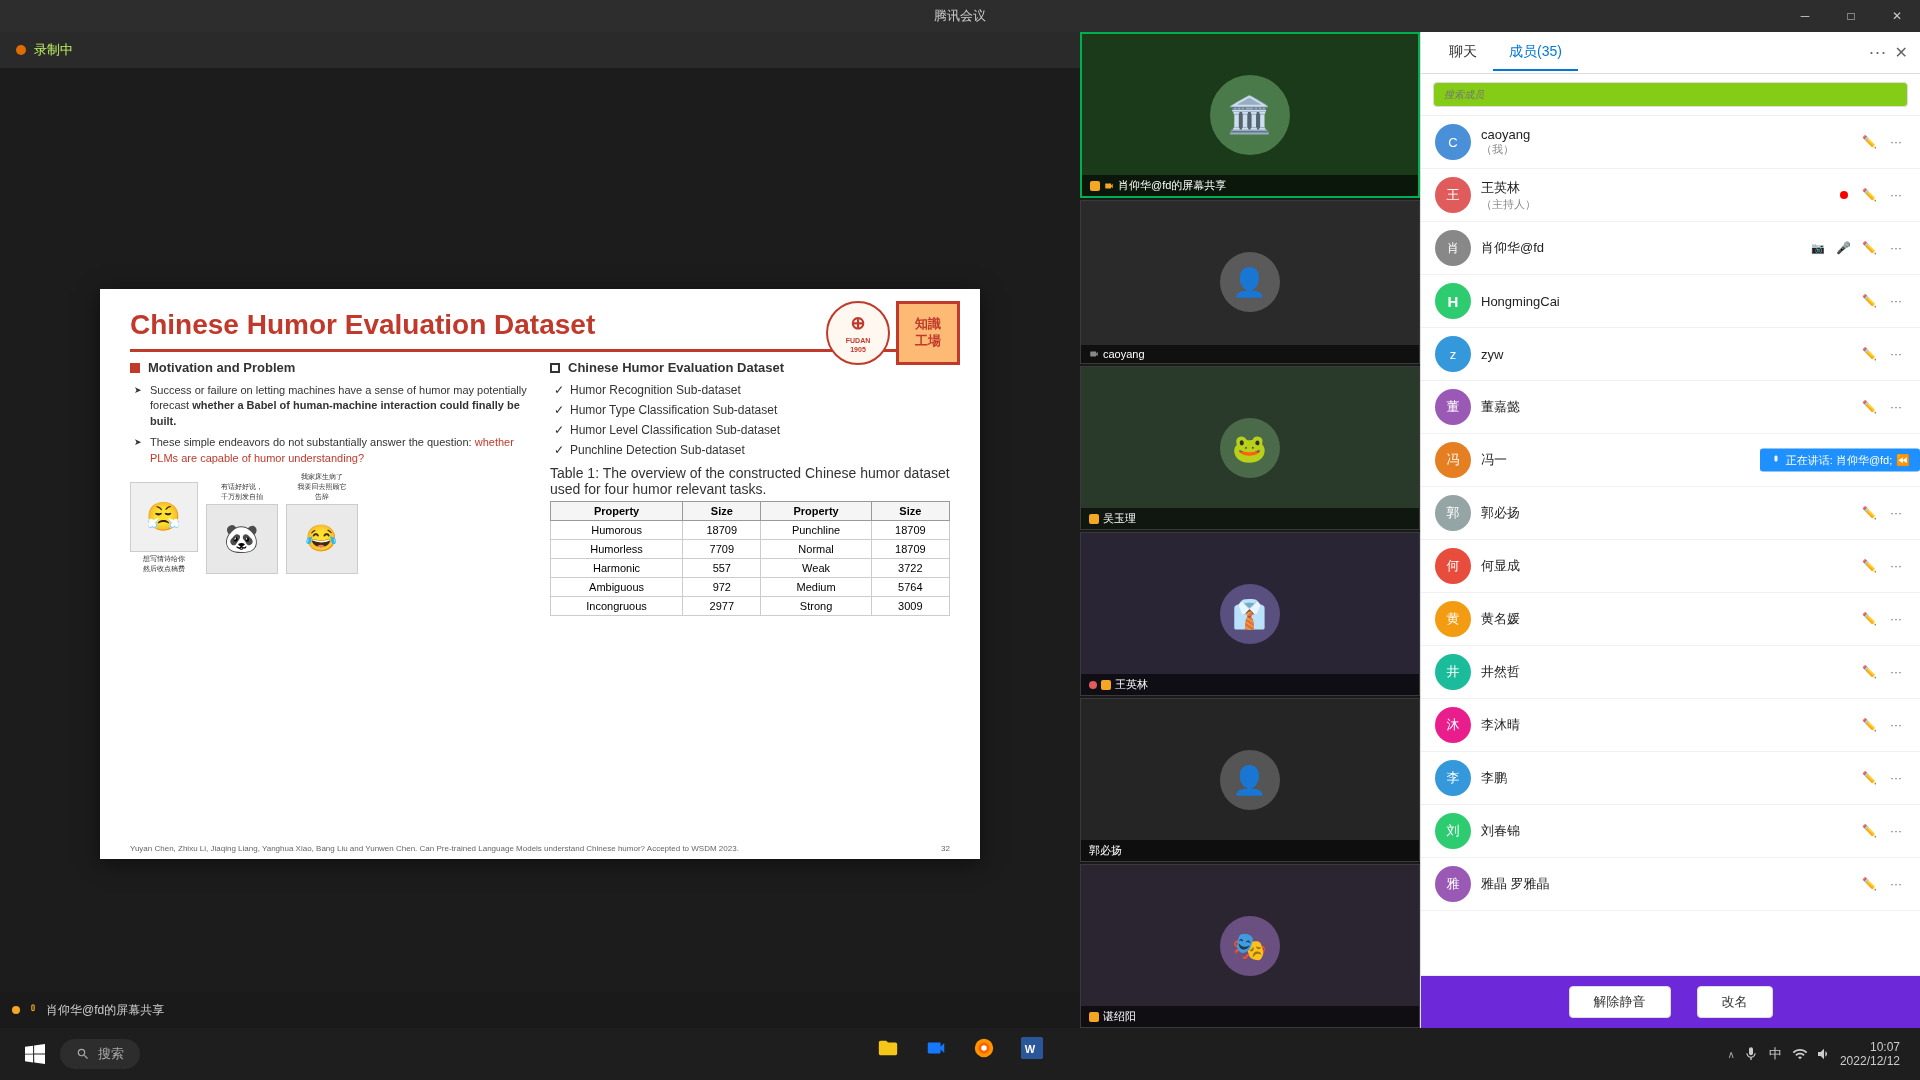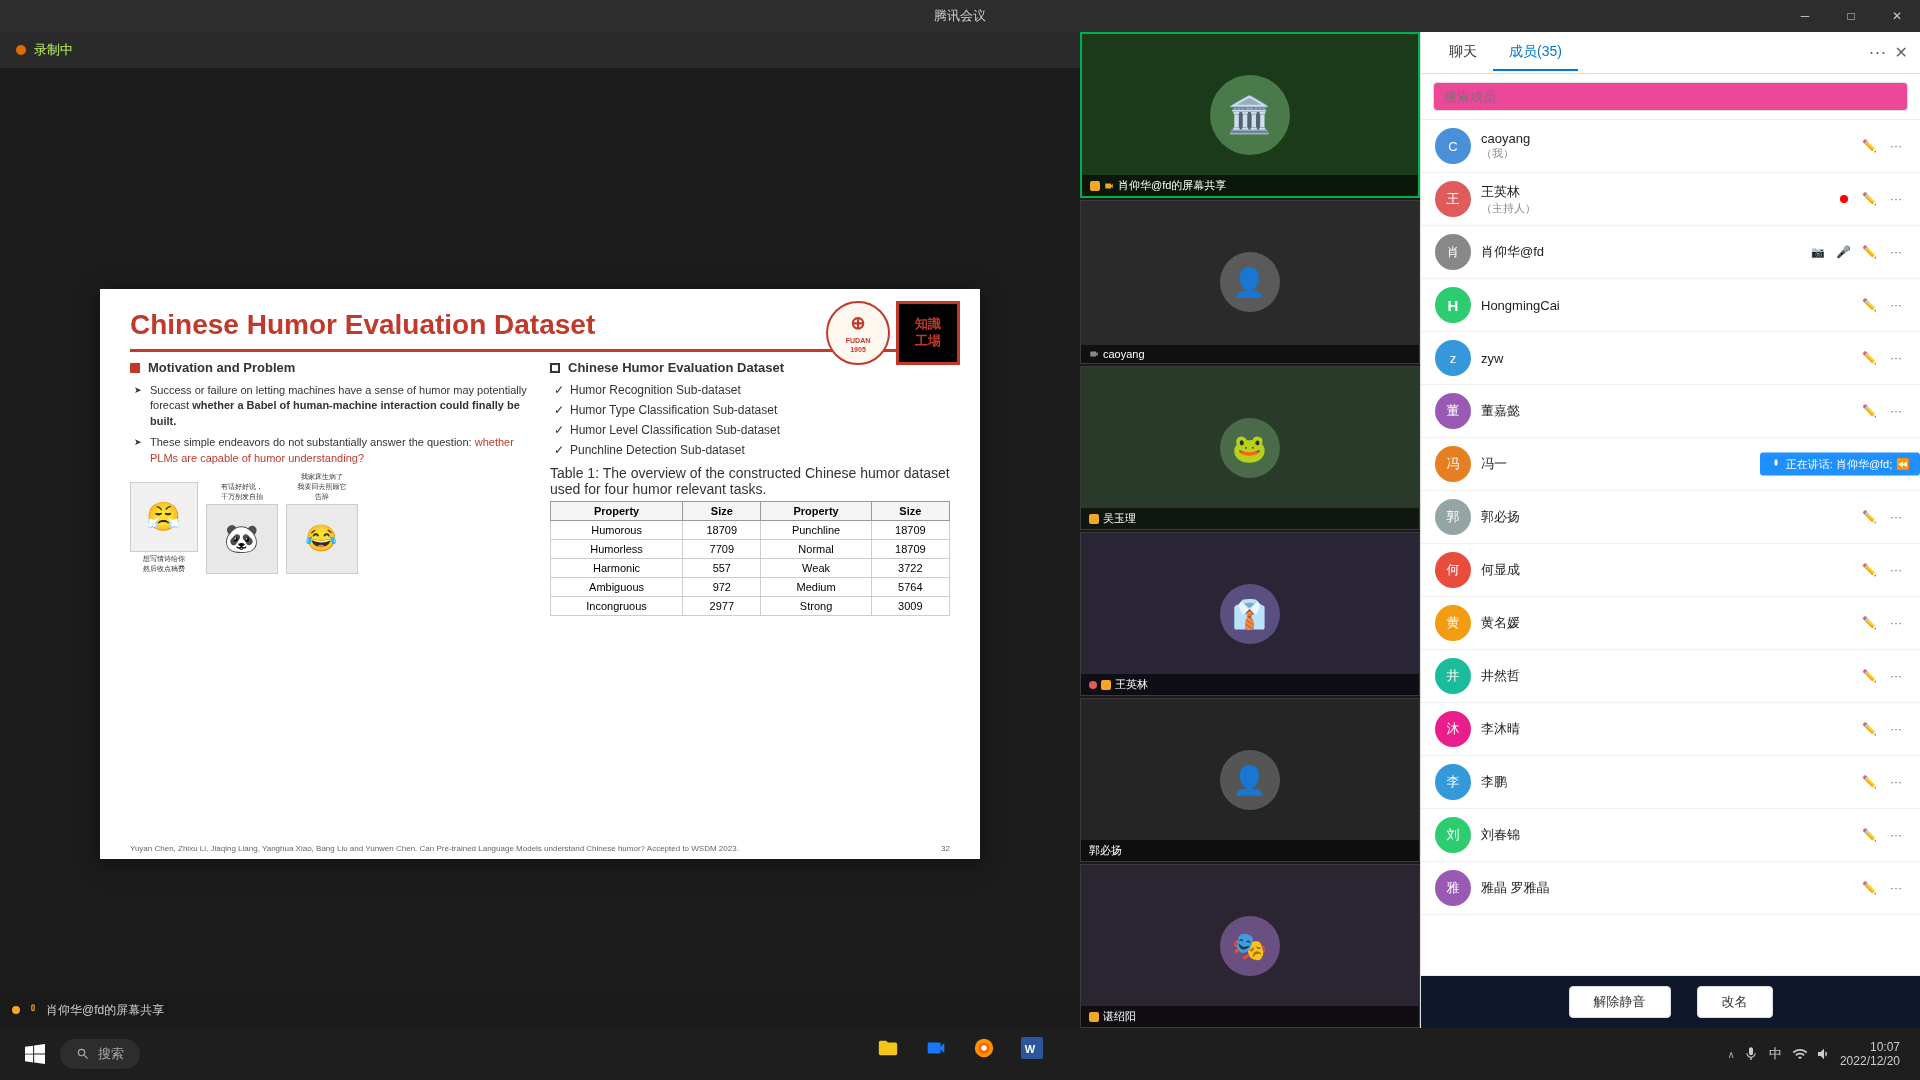--- a/index.html
+++ b/index.html
@@ -134,21 +134,21 @@
       font-weight: bold;
     }
 
     .zhishi-logo {
       width: 64px;
       height: 64px;
       border: 3px solid #c0392b;
       display: flex;
       align-items: center;
       justify-content: center;
-      background: #000000;
+      background: #fdba74;
       font-size: 14px;
       color: #c0392b;
       font-weight: bold;
       text-align: center;
       line-height: 1.2;
     }
 
     .slide-body {
       display: flex;
       padding: 0 30px;
@@ -359,23 +359,24 @@
       padding: 8px 12px;
       background: white;
       border-bottom: 1px solid #eee;
     }
 
     #search-bar input {
       width: 100%;
       border: 1px solid #ddd;
       border-radius: 4px;
       padding: 6px 10px;
-      font-size: 13px;
+      font-size: 10px;
       color: #333;
-      background: #ec4899;
+      background: #84cc16;
+      font-style: italic;
     }
 
     #member-list {
       flex: 1;
       overflow-y: auto;
       background: white;
     }
 
     .member-item {
       display: flex;
@@ -516,21 +517,21 @@
       display: flex;
       align-items: center;
       gap: 6px;
       color: #f5a623;
       font-size: 12px;
     }
 
     
     #chat-bottom {
       padding: 10px 14px;
-      background: #0f172a;
+      background: #6d28d9;
       border-top: 1px solid #eee;
       display: flex;
       gap: 26px;
       justify-content: center;
     }
 
     .chat-action-btn {
       padding: 6px 24px;
       border: 1px solid #ddd;
       border-radius: 4px;
@@ -1039,16 +1040,16 @@
     </svg>
     <span style="font-size:13px;color:#ccc;padding:0 2px;">中</span>
     <svg width="16" height="16" viewBox="0 0 24 24" fill="#ccc">
       <path d="M1 9l2 2c4.97-4.97 13.03-4.97 18 0l2-2C16.93 2.93 7.08 2.93 1 9zm8 8l3 3 3-3c-1.65-1.66-4.34-1.66-6 0zm-4-4l2 2c2.76-2.76 7.24-2.76 10 0l2-2C15.14 9.14 8.87 9.14 5 13z"></path>
     </svg>
     <svg width="16" height="16" viewBox="0 0 24 24" fill="#ccc">
       <path d="M3 9v6h4l5 5V4L7 9H3zm13.5 3c0-1.77-1.02-3.29-2.5-4.03v8.05c1.48-.73 2.5-2.25 2.5-4.02z"></path>
     </svg>
     <div style="text-align:right;">
       <div>10:07</div>
-      <div>2022/12/20</div>
+      <div>2022/12/12</div>
     </div>
   </div>
 </div>
 
 </body></html>

